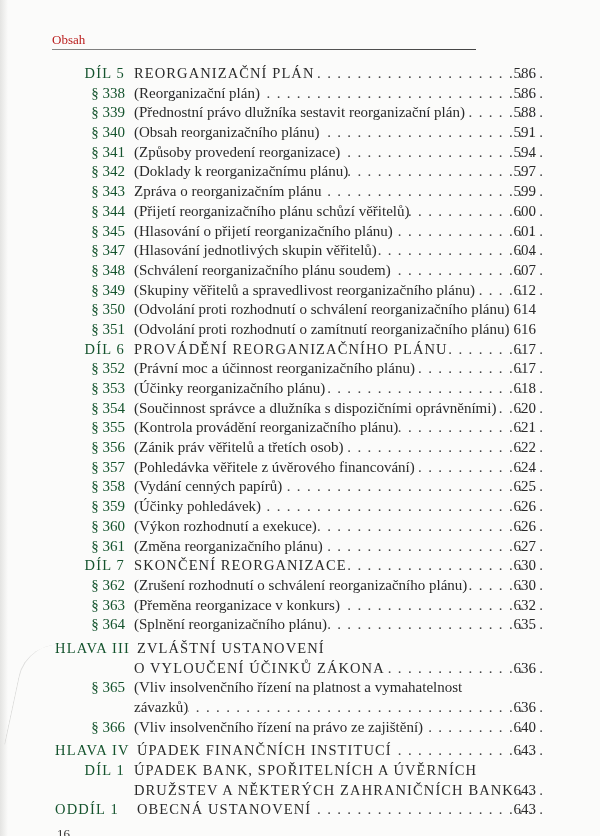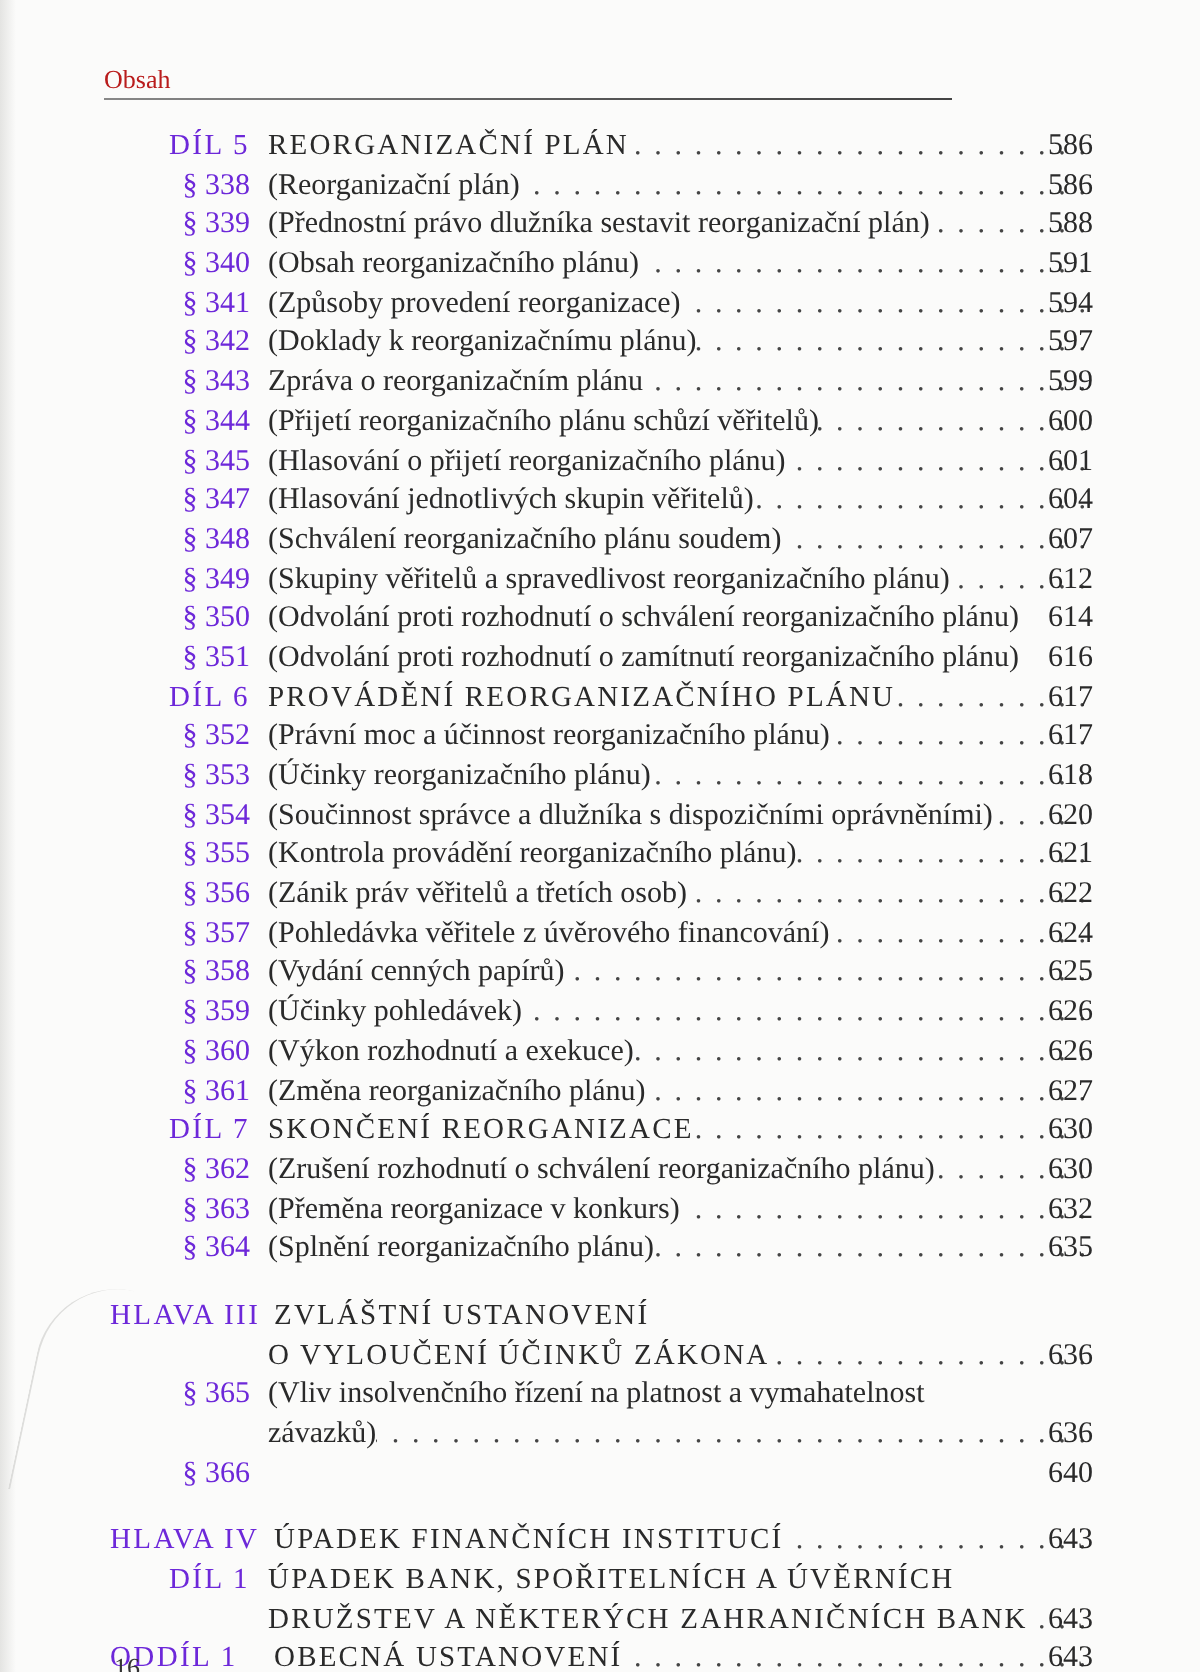--- a/index.html
+++ b/index.html
@@ -25,24 +25,24 @@
     }
     .toc {
       position: absolute; left: 0; top: 64px; width: 600px;
       font-family: "Liberation Serif", serif;
       font-size: 15px;
     }
     .row {
       position: relative; height: 19.7px; line-height: 19.7px;
       white-space: nowrap;
     }
-    .row.gap-before { margin-top: 14px; }
+    .row.gap-before { margin-top: 4px; }
     .label {
       position: absolute; right: 475px; text-align: right;
-      color: #6d28d9;
+      color: #14532d;
     }
     .label.left { right: auto; left: 55px; text-align: left; }
     .label.caps { letter-spacing: 1.2px; font-size: 14.5px; }
     .title {
       position: absolute; left: 134px; right: 57px;
       display: flex; overflow: hidden;
     }
     .title .text { flex: 0 0 auto; }
     .title.caps .text { letter-spacing: 1.1px; font-size: 14.5px; }
     .title .dots {
@@ -50,22 +50,22 @@
       letter-spacing: 4.2px; padding-left: 4px;
       direction: rtl; text-align: left;
     }
     .title .dots::before {
       content: ". . . . . . . . . . . . . . . . . . . . . . . . . . . . . . . . . . . . . . . . . . . . . . . . . . . . . . . . . . . . . . . . . . . .";
       letter-spacing: 0;
       word-spacing: 2.6px;
     }
     .title .nodots { flex: 1 1 auto; }
     .page {
-      position: absolute; left: 543px; width: 36px; text-align: left;
-      left: auto; right: 40px;
+      position: absolute; left: 543px; width: 36px; text-align: right;
+      left: auto; right: 64px;
     }
     .page-number {
       position: absolute; left: 57px; top: 826px; font-size: 13px;
       font-family: "Liberation Serif", serif; color: #333;
     }
     .pencil-mark {
       position: absolute; left: 15px; top: 640px; width: 40px; height: 110px;
       border-left: 1px solid #d2d2d0; border-radius: 60px 0 0 0;
       transform: rotate(12deg); opacity: 0.7;
     }
@@ -336,20 +336,24 @@
     <div class="row">
       <span class="label"></span>
       <span class="title">
         <span class="text">závazků)</span>
         <span class="dots"></span>
       </span>
       <span class="page">636</span>
     </div>
     <div class="row">
       <span class="label">§ 366</span>
+      <span class="title">
+        <span class="text">(Vliv insolvenčního řízení na právo ze zajištění)</span>
+        <span class="dots"></span>
+      </span>
       <span class="page">640</span>
     </div>
     <div class="row gap-before">
       <span class="label left caps">HLAVA IV</span>
       <span class="title caps" style="left: 137px; justify-content: center;">
         <span class="text">ÚPADEK FINANČNÍCH INSTITUCÍ</span>
         <span class="dots"></span>
       </span>
       <span class="page">643</span>
     </div>

